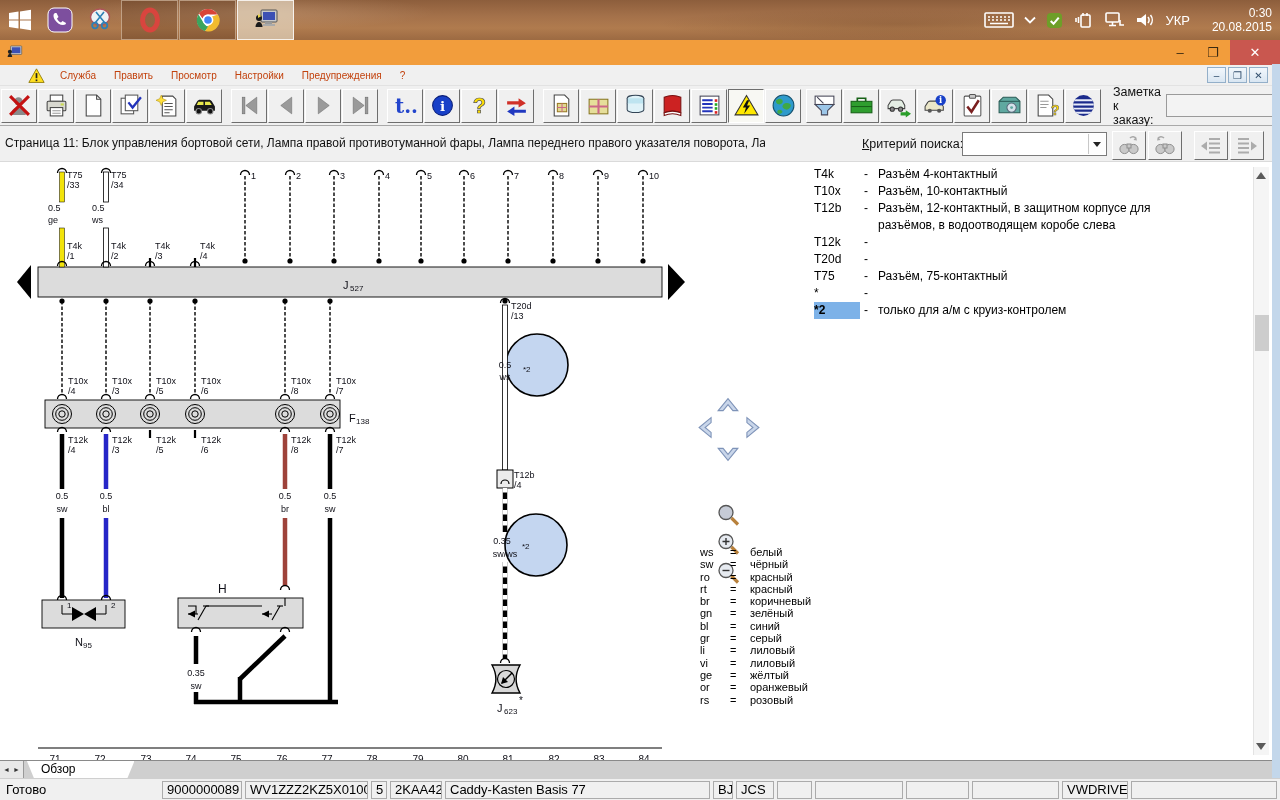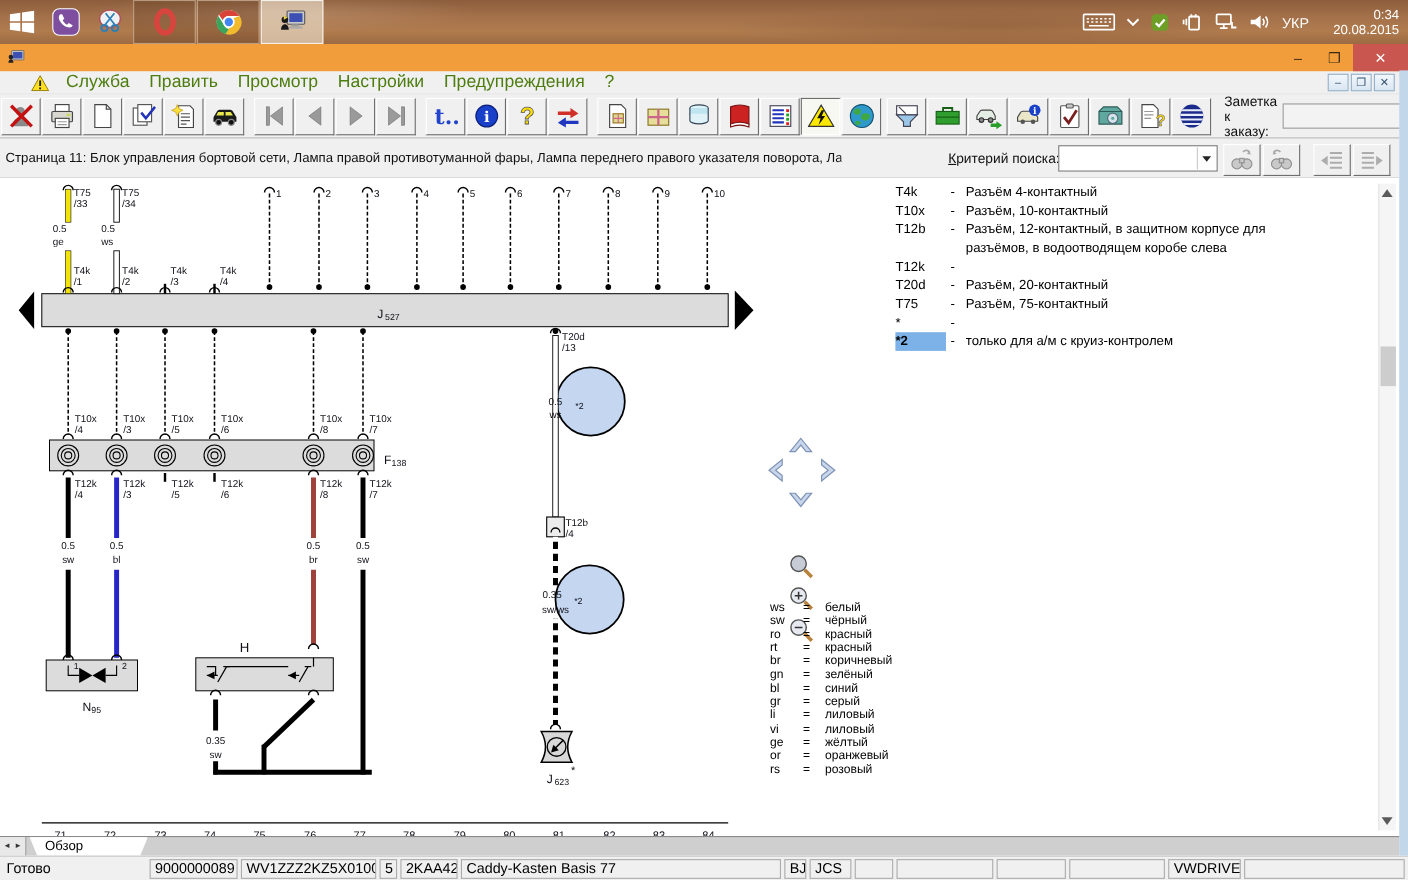--- a/index.html
+++ b/index.html
@@ -32,21 +32,21 @@
   .cap-btn { position:absolute; top:0; height:25px; display:flex; align-items:center; justify-content:center;
     color:#3a2a12; font-size:13px; }
   .cap-min { right:85px; width:30px; }
   .cap-max { right:52px; width:30px; }
   .cap-close { right:0; width:50px; background:#C9574F; color:#fff; font-size:13px; }
 
   
   .menubar { position:absolute; left:0; top:65px; width:1272px; height:21px; background:#F0F0F0;
     display:flex; align-items:center; border-bottom:1px solid #E2E2E2;}
   .menu-warn { width:17px; height:15px; margin:0 6px 0 28px; }
-  .menu-item { font-size:16px; color:#4d7c0f; padding:0 9px; }
+  .menu-item { font-size:10px; color:#c2410c; padding:0 9px; }
   .mdi-btns { position:absolute; right:4px; top:2px; display:flex; gap:2px; }
   .mdi-btn { width:19px; height:16px; background:linear-gradient(#F2F7FC,#D9E6F2); border:1px solid #93AFC9;
     font-size:10px; color:#33506E; display:flex; align-items:center; justify-content:center; }
 
   
   .toolbar { position:absolute; left:0; top:86px; width:1272px; height:40px; background:#F0F0F0;
     border-bottom:1px solid #A9A9A9; display:flex; align-items:center; }
   .tbtn { width:36px; height:34px; margin-left:1px; background:#F0F0F0;
     border:1px solid; border-color:#FFFFFF #6E6E6E #6E6E6E #FFFFFF; display:flex; align-items:center; justify-content:center; flex:none;}
   .tbtn svg { width:25px; height:25px; }
@@ -210,21 +210,21 @@
           </span>
           <span class="ticon">
             <svg width="20" height="18" viewBox="0 0 20 18">
               <path d="M2 7v4h4l5 4V3L6 7z" fill="#fff"></path>
               <path d="M13 6a5 5 0 010 6M15.5 4a8 8 0 010 10" stroke="#fff" stroke-width="1.5" fill="none"></path>
             </svg>
           </span>
         </span>
       <span class="tray-lang">УКР</span>
       <span class="tray-clock">
-        <span>0:34</span><br>
+        <span>0:30</span><br>
         <span>20.08.2015</span>
       </span>
     </div>
   </div>
 
   <div class="titlebar">
     <span class="tb-appicon">
       <svg viewBox="0 0 26 26">
           <rect x="7" y="3" width="17" height="13" rx="1" fill="#C8C8C8" stroke="#555"></rect>
           <rect x="9" y="5" width="13" height="9" fill="#3C50B4"></rect>
@@ -850,21 +850,20 @@
           <span class="ldash">-</span>
           <span class="ldesc">Разъём, 12-контактный, в защитном корпусе для разъёмов, в водоотводящем коробе слева</span>
         </div>
         <div class="lrow">
           <span class="lterm">T12k</span>
           <span class="ldash">-</span>
         </div>
         <div class="lrow">
           <span class="lterm">T20d</span>
           <span class="ldash">-</span>
-          <span class="ldesc">Разъём, 20-контактный</span>
         </div>
         <div class="lrow">
           <span class="lterm">T75</span>
           <span class="ldash">-</span>
           <span class="ldesc">Разъём, 75-контактный</span>
         </div>
         <div class="lrow">
           <span class="lterm">*</span>
           <span class="ldash">-</span>
         </div>
@@ -963,21 +962,21 @@
       </span>
   </div>
 
   <div class="statusbar">
     <span class="st-ready">Готово</span>
     <span id="st-panels" style="display:flex;align-items:center;">
         <span class="st-panel" style="width: 80px;">9000000089</span>
         <span class="st-panel" style="width: 123px;">WV1ZZZ2KZ5X010000</span>
         <span class="st-panel" style="width: 16px;">5</span>
         <span class="st-panel" style="width: 52px;">2KAA42</span>
-        <span class="st-panel" style="width: 291px;">Caddy-Kasten Basis 77</span>
+        <span class="st-panel" style="width: 265px;">Caddy-Kasten Basis 77</span>
         <span class="st-panel" style="width: 20px;">BJB</span>
         <span class="st-panel" style="width: 38px;">JCS</span>
         <span class="st-panel" style="width: 35px;"></span>
         <span class="st-panel" style="width: 88px;"></span>
         <span class="st-panel" style="width: 63px;"></span>
         <span class="st-panel" style="width: 87px;"></span>
         <span class="st-panel" style="width: 66px;">VWDRIVER</span>
         <span class="st-panel" style="width: 146px;"></span>
       </span>
   </div>

